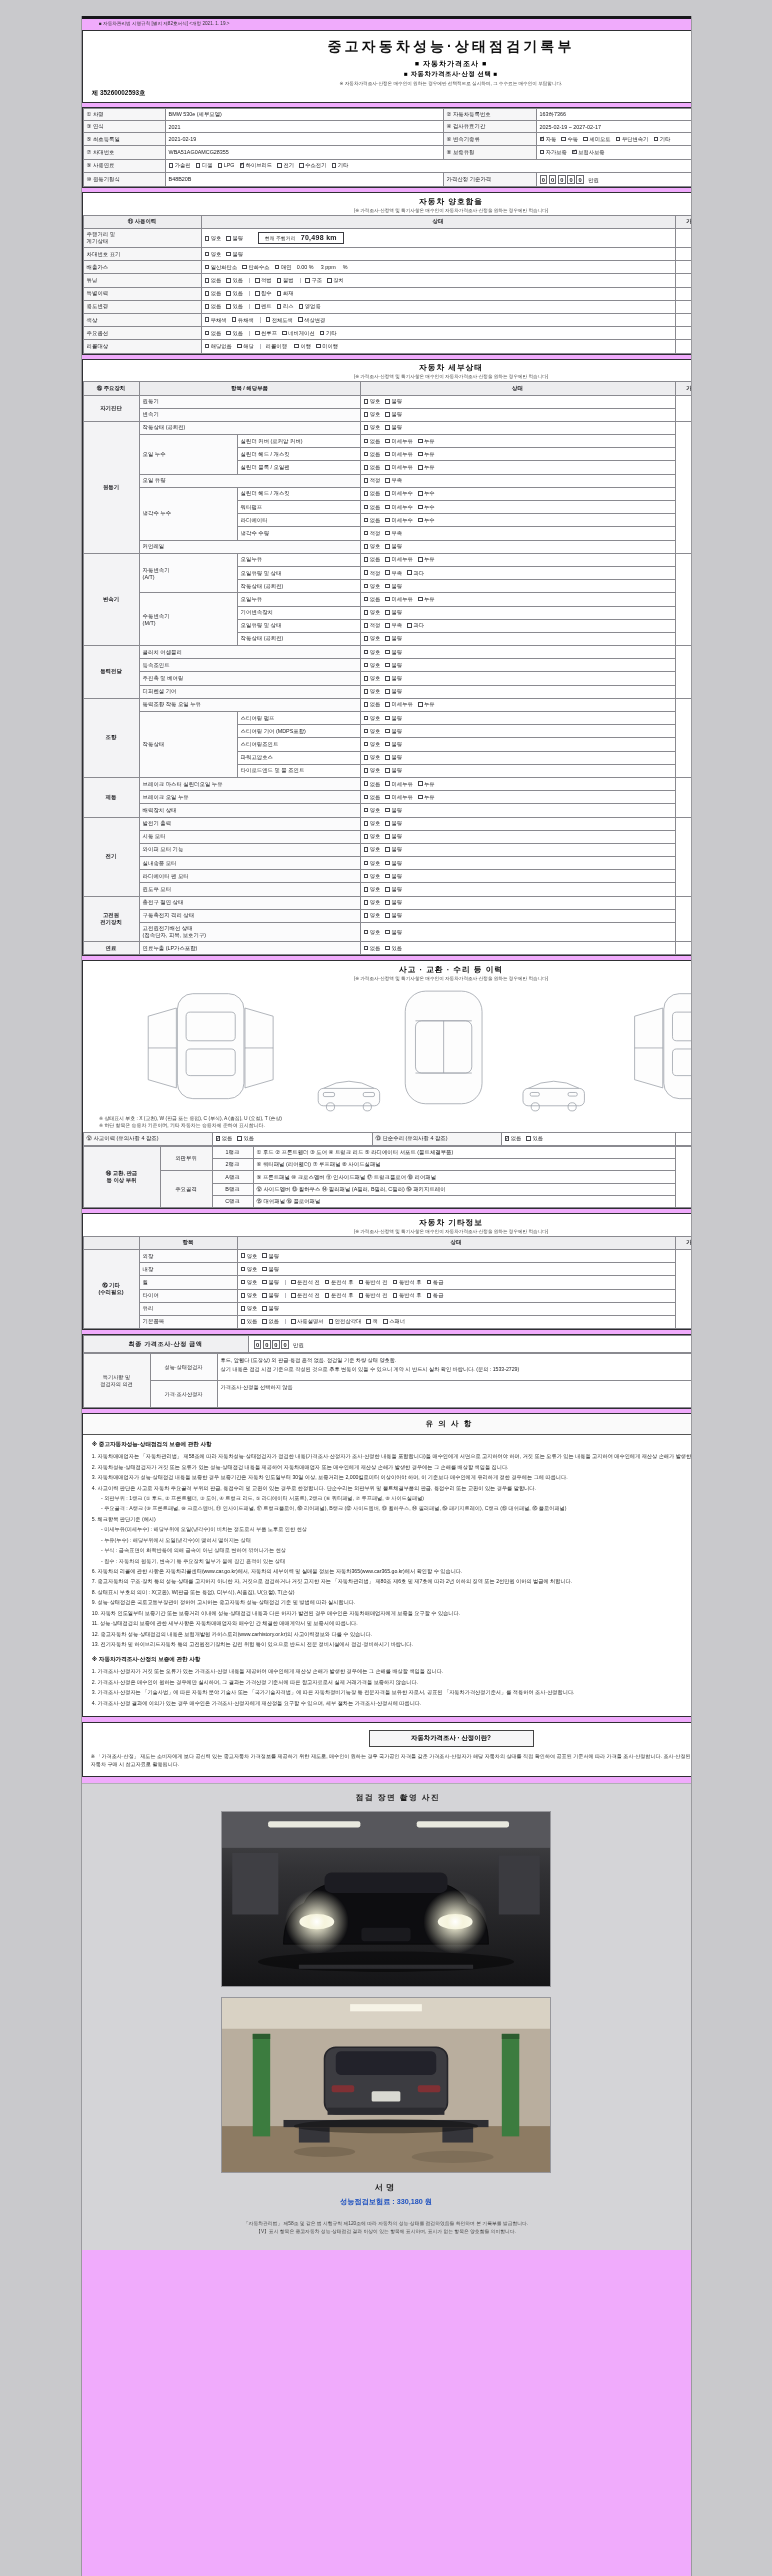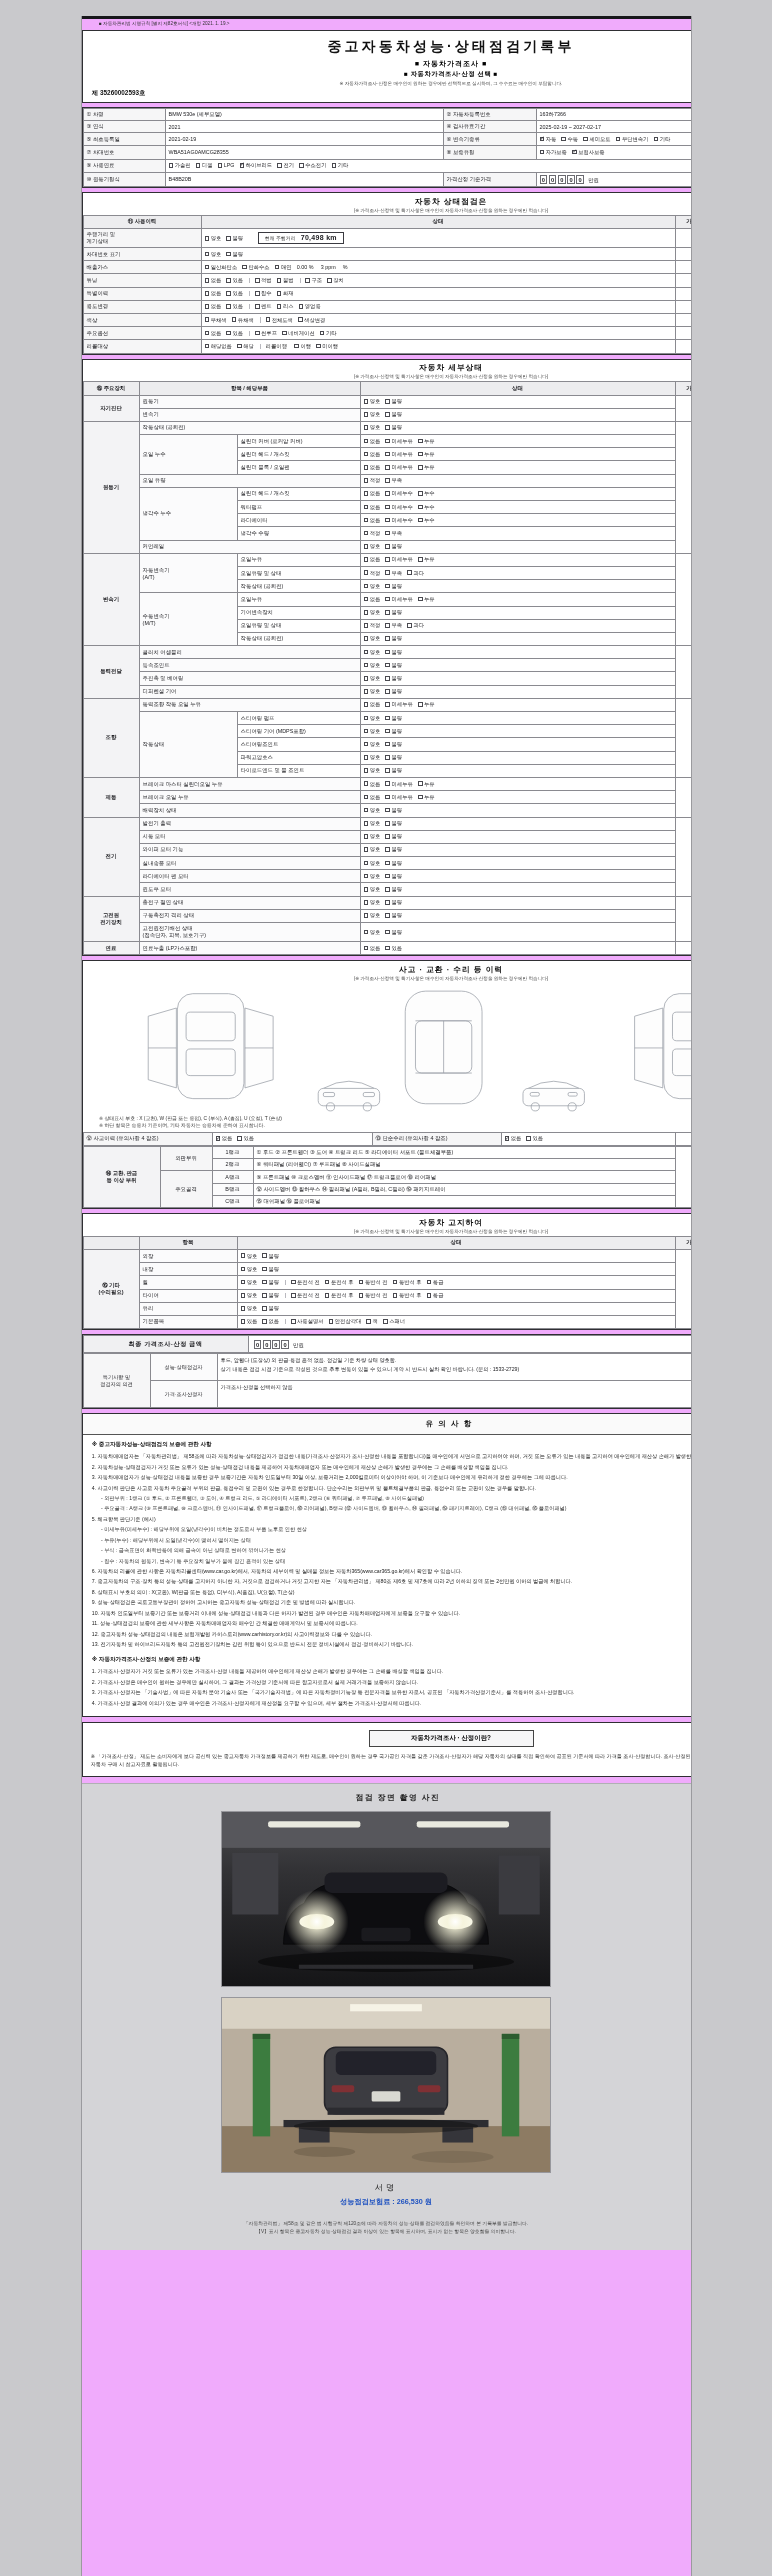--- a/index.html
+++ b/index.html
@@ -54,21 +54,21 @@
 .n-sub{font-size:5.6px;font-weight:bold;margin:6.2px 9.3px 2.6px;color:#111;}
 .nline{font-size:5.2px;line-height:1.7;margin:0 9.3px;padding:0.8px 0;color:#222;}
 .nline.sub{margin-left:18.5px;color:#333;}
 .pricing-info{padding:5.2px 8.2px 7.2px;}
 .pi-title{width:165px;margin:2.1px auto 4.6px;border:0.7px solid #444;text-align:center;font-weight:bold;font-size:6.4px;padding:3.1px 0;background:#f6f6f7;}
 .pi-text{font-size:5.1px;line-height:1.65;color:#222;}
 .photo-region{margin-top:6.2px;background:#d4d4d7;border-top:0.5px solid #b0b0b4;padding:9.3px 0 5.2px;}
 .photo-title{text-align:center;font-size:7.7px;font-weight:bold;letter-spacing:1.5px;margin-bottom:8.2px;color:#222;padding-left:24px;}
 .photo{width:330px;margin:0 auto 9.3px;border:1px solid #97979c;background:#000;font-size:0;}
 .photo svg{display:block;width:100%;height:auto;}
-.sign-title{text-align:center;font-size:8.2px;font-weight:normal;letter-spacing:3.1px;margin:7.2px 0 4.1px;color:#222;}
+.sign-title{text-align:center;font-size:8.2px;font-weight:bold;letter-spacing:3.1px;margin:7.2px 0 4.1px;color:#222;}
 .premium{text-align:center;font-size:7.2px;font-weight:bold;color:#1f52c0;margin:4.1px 0 6.2px;}
 .footer{padding:1px 0 13.4px;background:#d4d4d7;}
 .fline{text-align:center;font-size:4.8px;color:#444;line-height:1.75;}
 </style>
 </head>
 <body>
 
 <div class="canvas">
   <div class="topbar"></div>
   <div class="topline">■ 자동차관리법 시행규칙 [별지 제82호서식] &lt;개정 2021. 1. 19.&gt;</div>
@@ -129,21 +129,21 @@
           <td>B48B20B</td>
           <td class="lbl">가격산정 기준가격</td>
           <td><span><span class="digit">0</span><span class="digit">0</span><span class="digit">0</span><span class="digit">0</span><span class="digit">0</span></span><span class="funit">만원</span></td>
         </tr>
       </tbody>
         </table>
     </div>
 
     <div class="box">
       <div class="sec-title">
-        <span class="t">자동차 상태점검은</span>
+        <span class="t">자동차 양호함을</span>
         <span class="n">(※ 가격조사·산정액 및 특기사항은 매수인이 자동차가격조사·산정을 원하는 경우에만 적습니다)</span>
       </div>
       <table class="grid">
         <colgroup>
             <col style="width:118px">
             <col>
             <col style="width:62px">
             <col style="width:82px">
           </colgroup>
         <thead>
@@ -560,21 +560,21 @@
             <tr>
               <td class="rankcell">C랭크</td>
               <td class="ranktext">⑮ 대쉬패널  ⑯ 플로어패널</td>
             </tr>
           </tbody>
       </table>
     </div>
 
     <div class="box">
       <div class="sec-title">
-        <span class="t">자동차 고지하여</span>
+        <span class="t">자동차 기타정보</span>
         <span class="n">(※ 가격조사·산정액 및 특기사항은 매수인이 자동차가격조사·산정을 원하는 경우에만 적습니다)</span>
       </div>
       <table class="grid">
         <colgroup>
             <col style="width:56px">
             <col style="width:98px">
             <col>
             <col style="width:62px">
             <col style="width:82px">
           </colgroup>
@@ -752,21 +752,21 @@
           <rect x="292" y="182" width="56" height="20" rx="3" fill="#d9d9d2"></rect>
           <rect x="206" y="214" width="228" height="14" fill="#2b2b30"></rect>
         </g>
         <ellipse cx="320" cy="250" rx="180" ry="14" fill="#000" opacity="0.35"></ellipse>
         <ellipse cx="200" cy="300" rx="60" ry="10" fill="#7a6a54"></ellipse>
         <ellipse cx="450" cy="310" rx="80" ry="12" fill="#7e6e58"></ellipse>
       </svg>
     </div>
 
     <div class="sign-title">서명</div>
-    <div class="premium">성능점검보험료 : 266,530 원</div>
+    <div class="premium">성능점검보험료 : 330,180 원</div>
   </div>
 
   <div class="footer">
     <div class="fline">「자동차관리법」 제58조 및 같은 법 시행규칙 제120조에 따라 자동차의 성능·상태를 점검하였음을 확인하며 본 기록부를 발급합니다.</div>
     <div class="fline">【V】표시 항목은 중고자동차 성능·상태점검 결과 이상이 있는 항목에 표시하며, 표시가 없는 항목은 양호함을 의미합니다.</div>
   </div>
 </div>
 
 
 </body></html>

